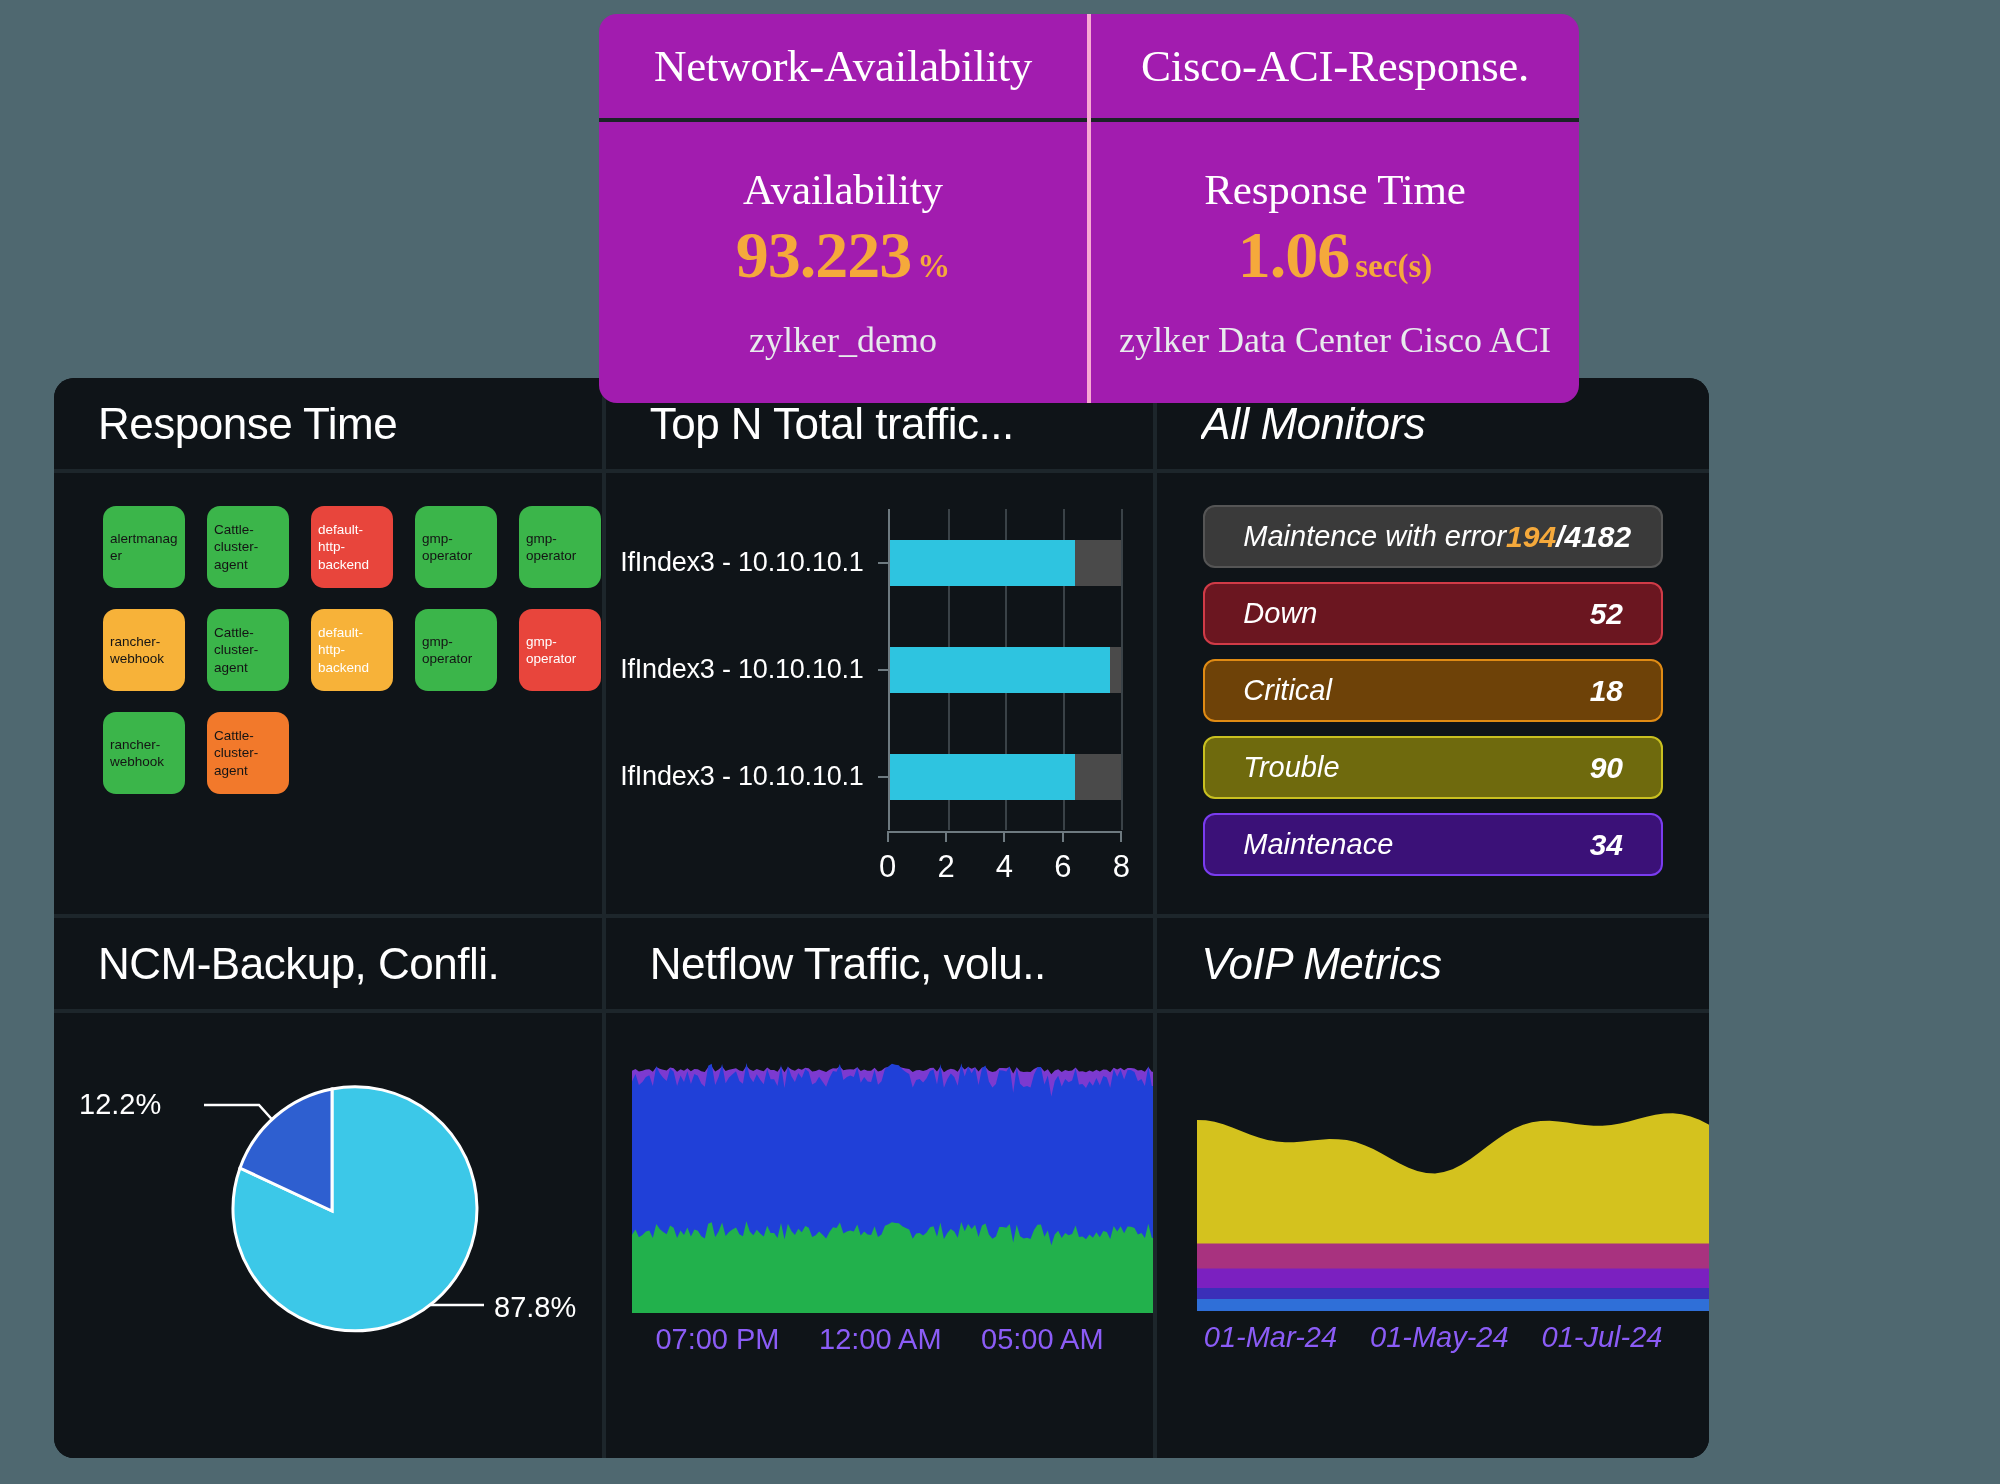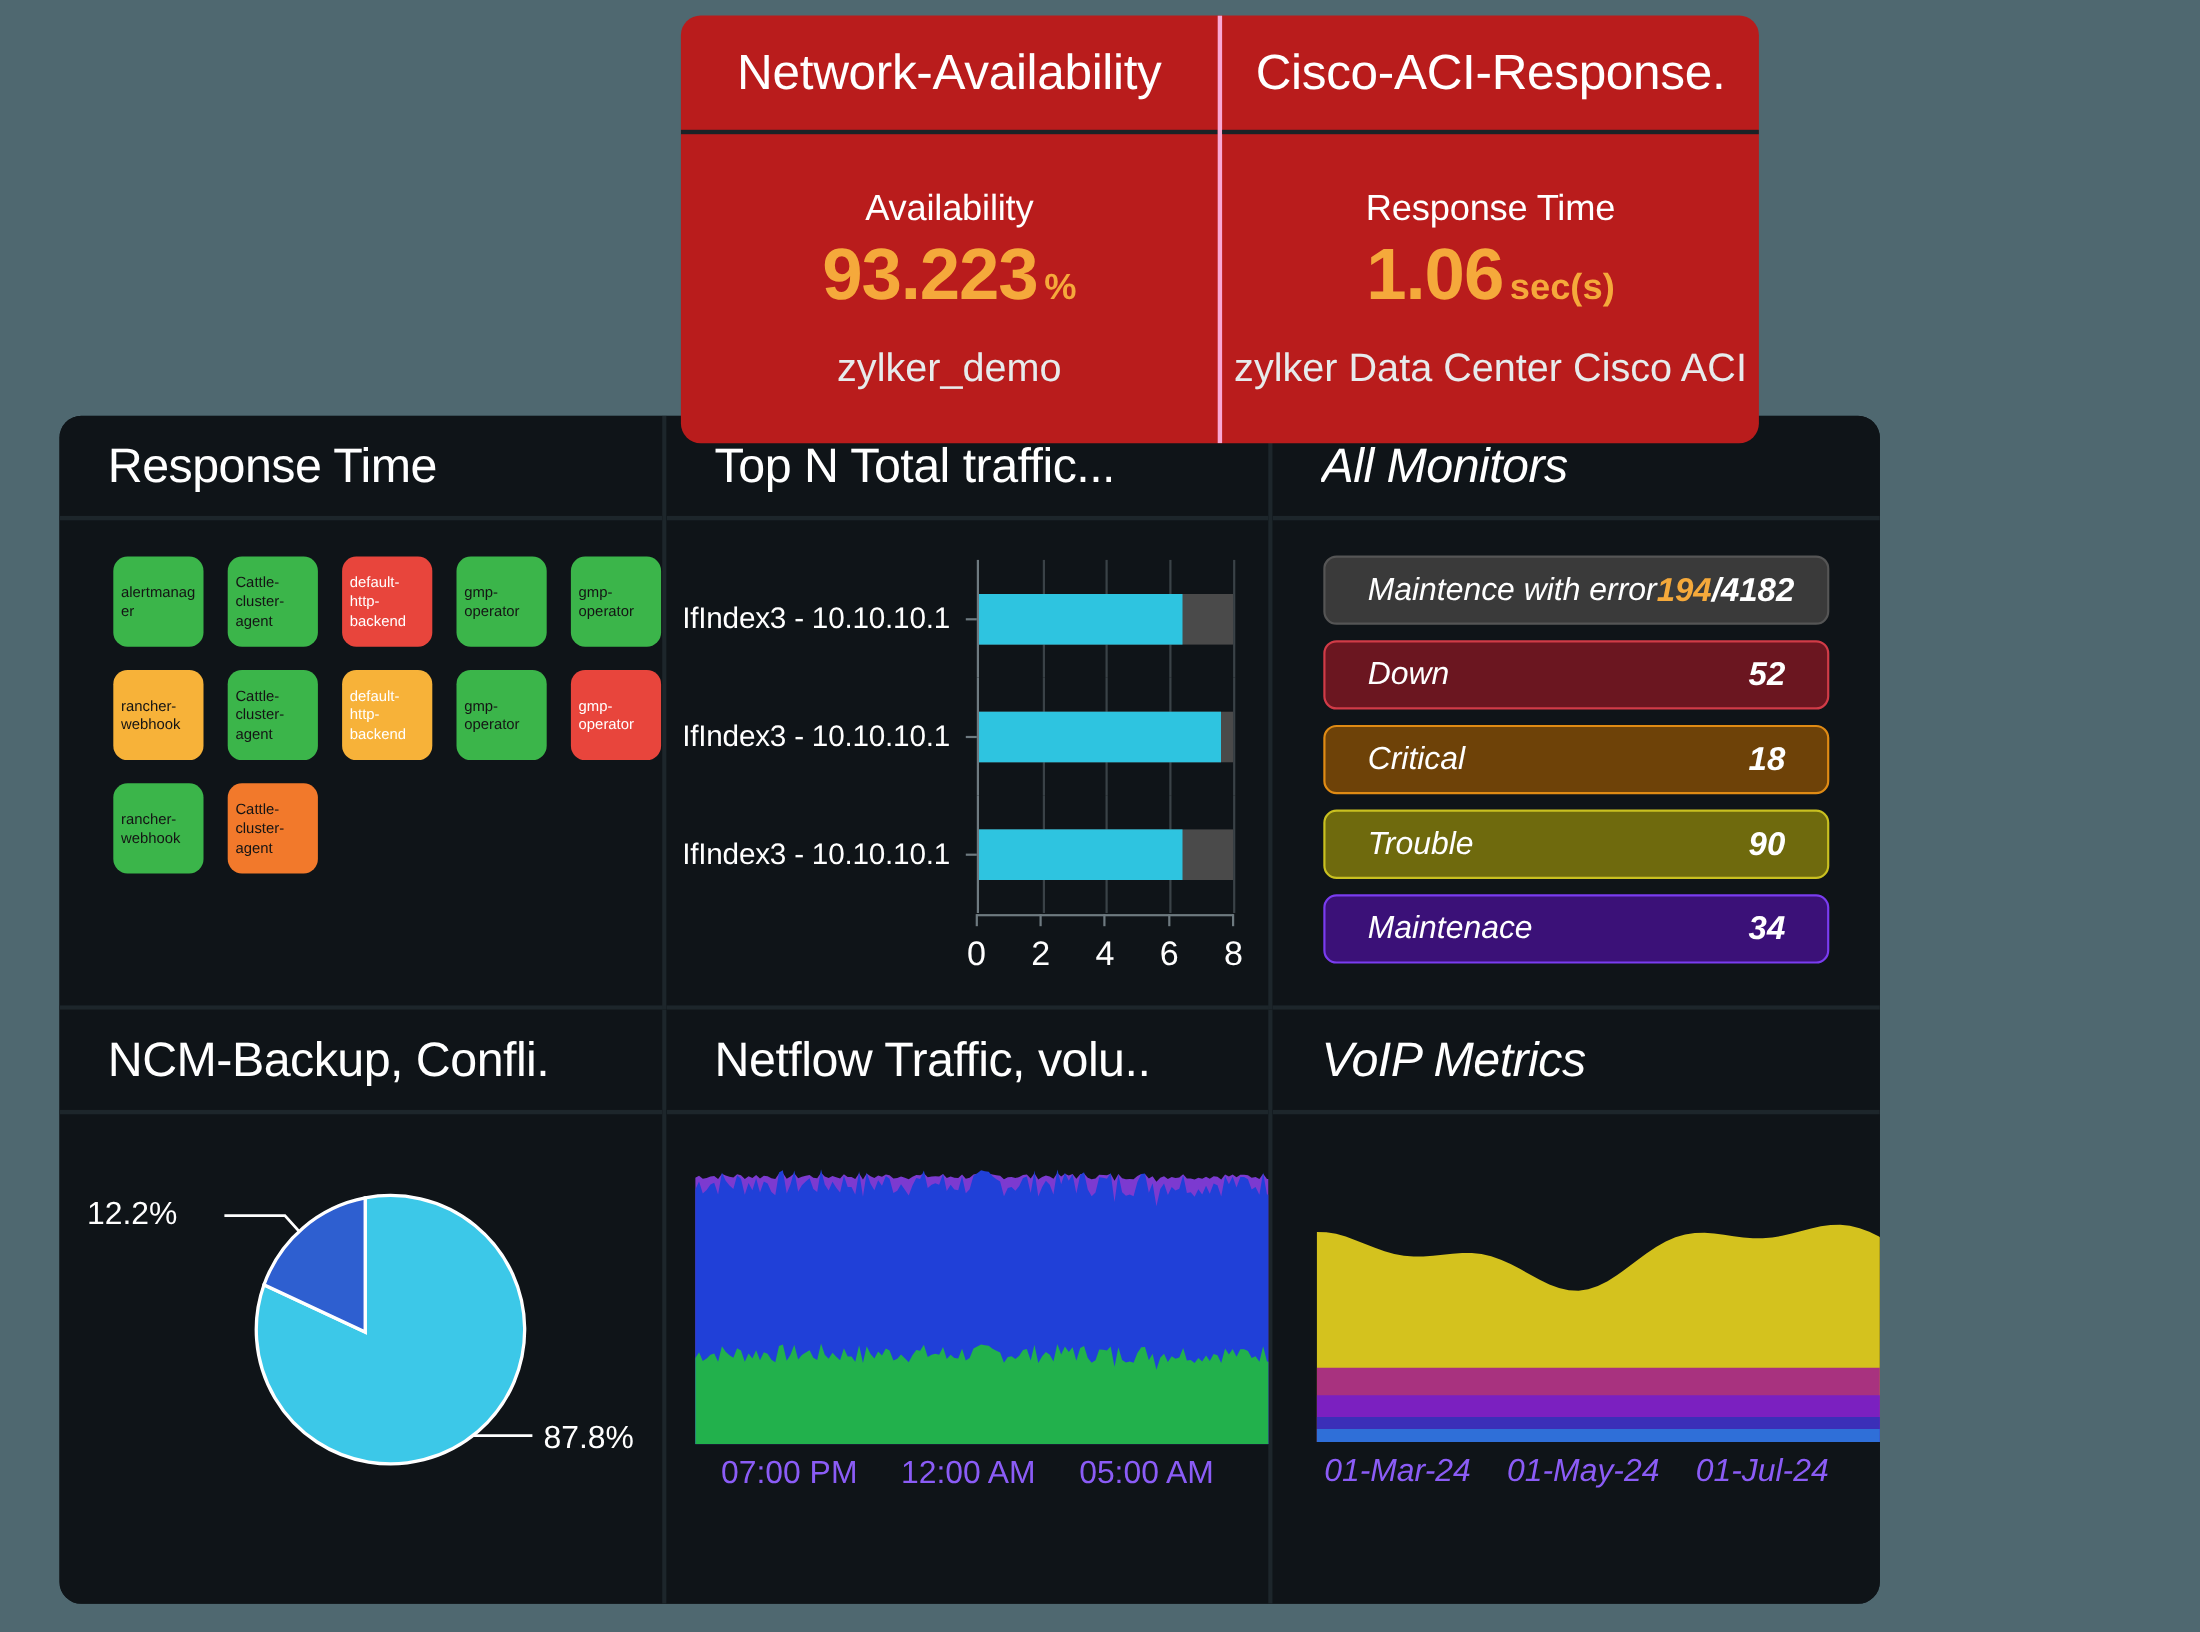--- a/index.html
+++ b/index.html
@@ -7,27 +7,28 @@
     width: 2000px; height: 1484px;
     background: #4f6870;
     font-family: "Liberation Sans", sans-serif;
     overflow: hidden;
   }
   .stage { position: relative; width: 2000px; height: 1484px; }
 
   
   .kpi-strip {
     position: absolute;
-    left: 619px; top: 14px;
+    left: 599px; top: 14px;
     width: 980px; height: 389px;
     display: flex;
-    background: #b91c1c;
+    background: #a21caf;
     border-radius: 18px;
     overflow: hidden;
     z-index: 5;
+    font-family: Liberation Serif, serif;
   }
   .kpi-card {
     flex: 1 1 0;
     display: flex; flex-direction: column;
     position: relative;
   }
   .kpi-card + .kpi-card { border-left: 4px solid #f9a8d4; }
   .kpi-head {
     height: 108px;
     display: flex; align-items: center; justify-content: center;
@@ -42,21 +43,21 @@
     letter-spacing: -0.3px;
   }
   .kpi-body {
     flex: 1;
     display: flex; flex-direction: column;
     align-items: center; justify-content: center;
     padding-bottom: 10px;
   }
   .kpi-metric {
     color: #ffffff;
-    font-size: 33px;
+    font-size: 43px;
     font-weight: 400;
     margin-top: 10px;
     letter-spacing: -0.2px;
   }
   .kpi-value-row {
     display: flex; align-items: baseline;
     margin-top: 3px;
     justify-content: center;
   }
   .kpi-value {

